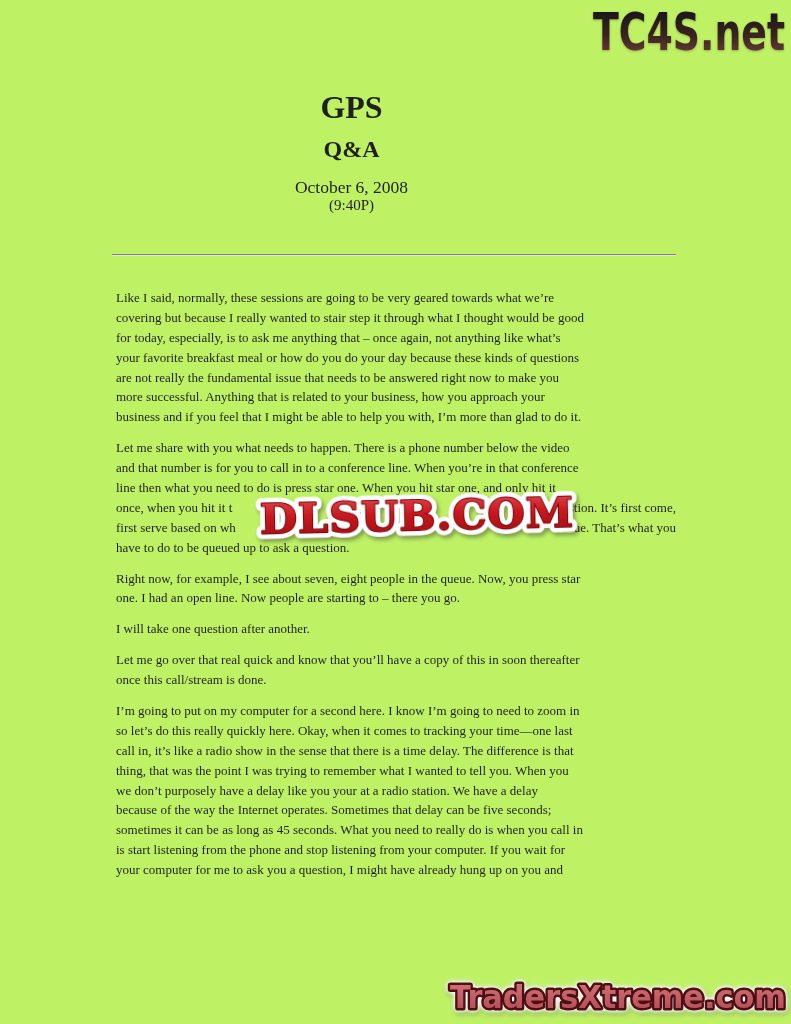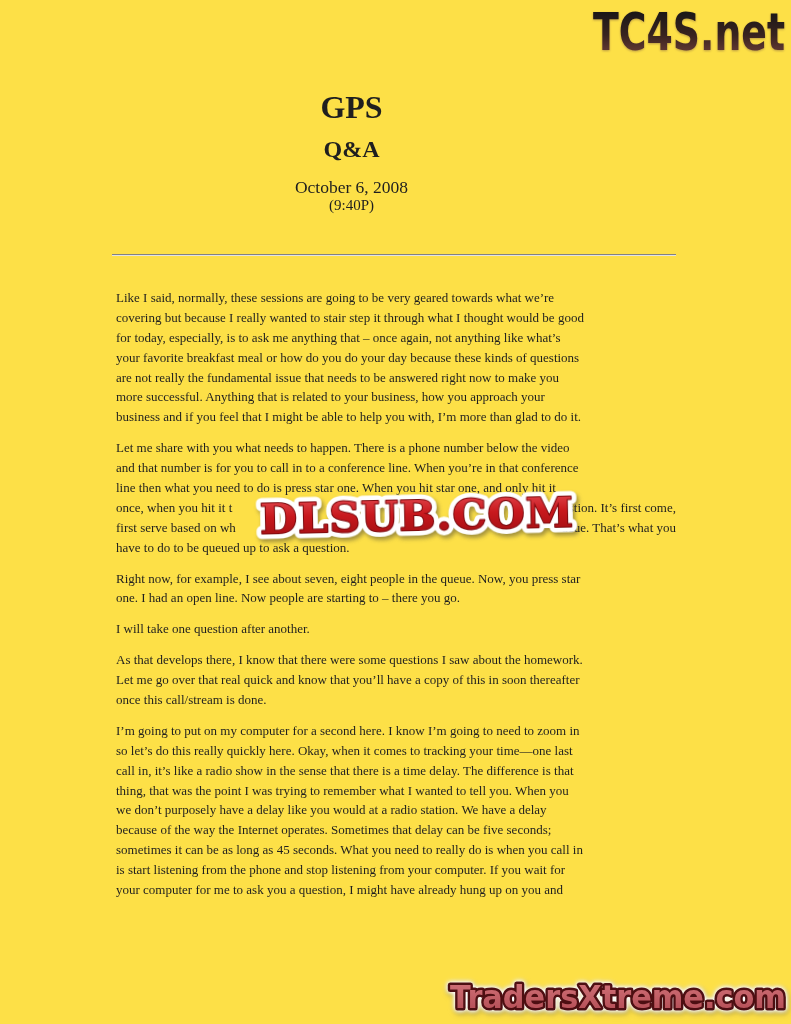--- a/index.html
+++ b/index.html
@@ -1,20 +1,20 @@
 <!DOCTYPE html>
 <html><head>
 <meta charset="utf-8">
 <style>
   html, body { margin: 0; padding: 0; background: #ffffff; }
   .page {
     position: relative;
     width: 791px;
     height: 1024px;
-    background: #fde047;
+    background: #bef264;
     overflow: hidden;
     font-family: "Liberation Serif", serif;
     color: #1f1f1f;
   }
 
   
   .tc4s-logo {
     position: absolute;
     top: 2px;
     right: 2px;
@@ -155,30 +155,29 @@
         <div class="line">have to do to be queued up to ask a question.</div>
       </div>
       <div class="para">
         <div class="line">Right now, for example, I see about seven, eight people in the queue. Now, you press star</div>
         <div class="line">one. I had an open line. Now people are starting to – there you go.</div>
       </div>
       <div class="para">
         <div class="line">I will take one question after another.</div>
       </div>
       <div class="para">
-        <div class="line">As that develops there, I know that there were some questions I saw about the homework.</div>
         <div class="line">Let me go over that real quick and know that you’ll have a copy of this in soon thereafter</div>
         <div class="line">once this call/stream is done.</div>
       </div>
       <div class="para">
         <div class="line">I’m going to put on my computer for a second here. I know I’m going to need to zoom in</div>
         <div class="line">so let’s do this really quickly here. Okay, when it comes to tracking your time—one last</div>
         <div class="line">call in, it’s like a radio show in the sense that there is a time delay. The difference is that</div>
         <div class="line">thing, that was the point I was trying to remember what I wanted to tell you. When you</div>
-        <div class="line">we don’t purposely have a delay like you would at a radio station. We have a delay</div>
+        <div class="line">we don’t purposely have a delay like you your at a radio station. We have a delay</div>
         <div class="line">because of the way the Internet operates. Sometimes that delay can be five seconds;</div>
         <div class="line">sometimes it can be as long as 45 seconds. What you need to really do is when you call in</div>
         <div class="line">is start listening from the phone and stop listening from your computer. If you wait for</div>
         <div class="line">your computer for me to ask you a question, I might have already hung up on you and</div>
       </div>
     </main>
 
   <div class="wm-center">
     <svg width="340" height="62" viewBox="0 0 340 62">
       <defs>

